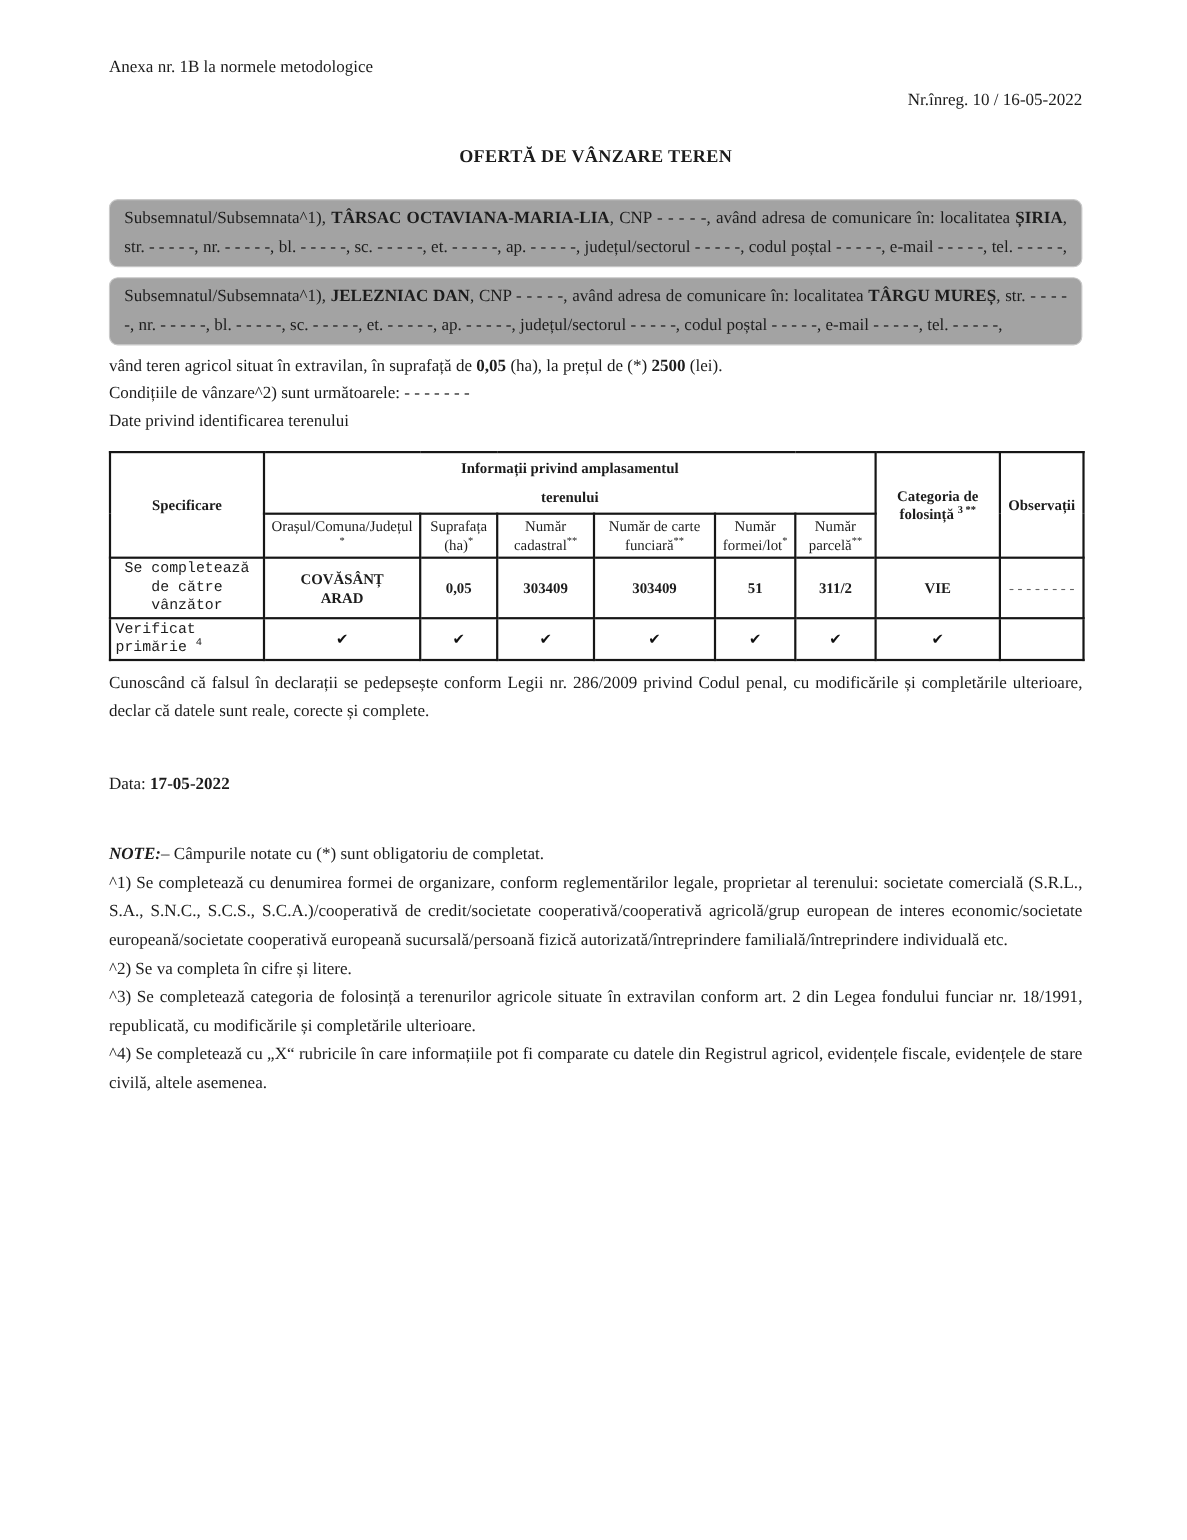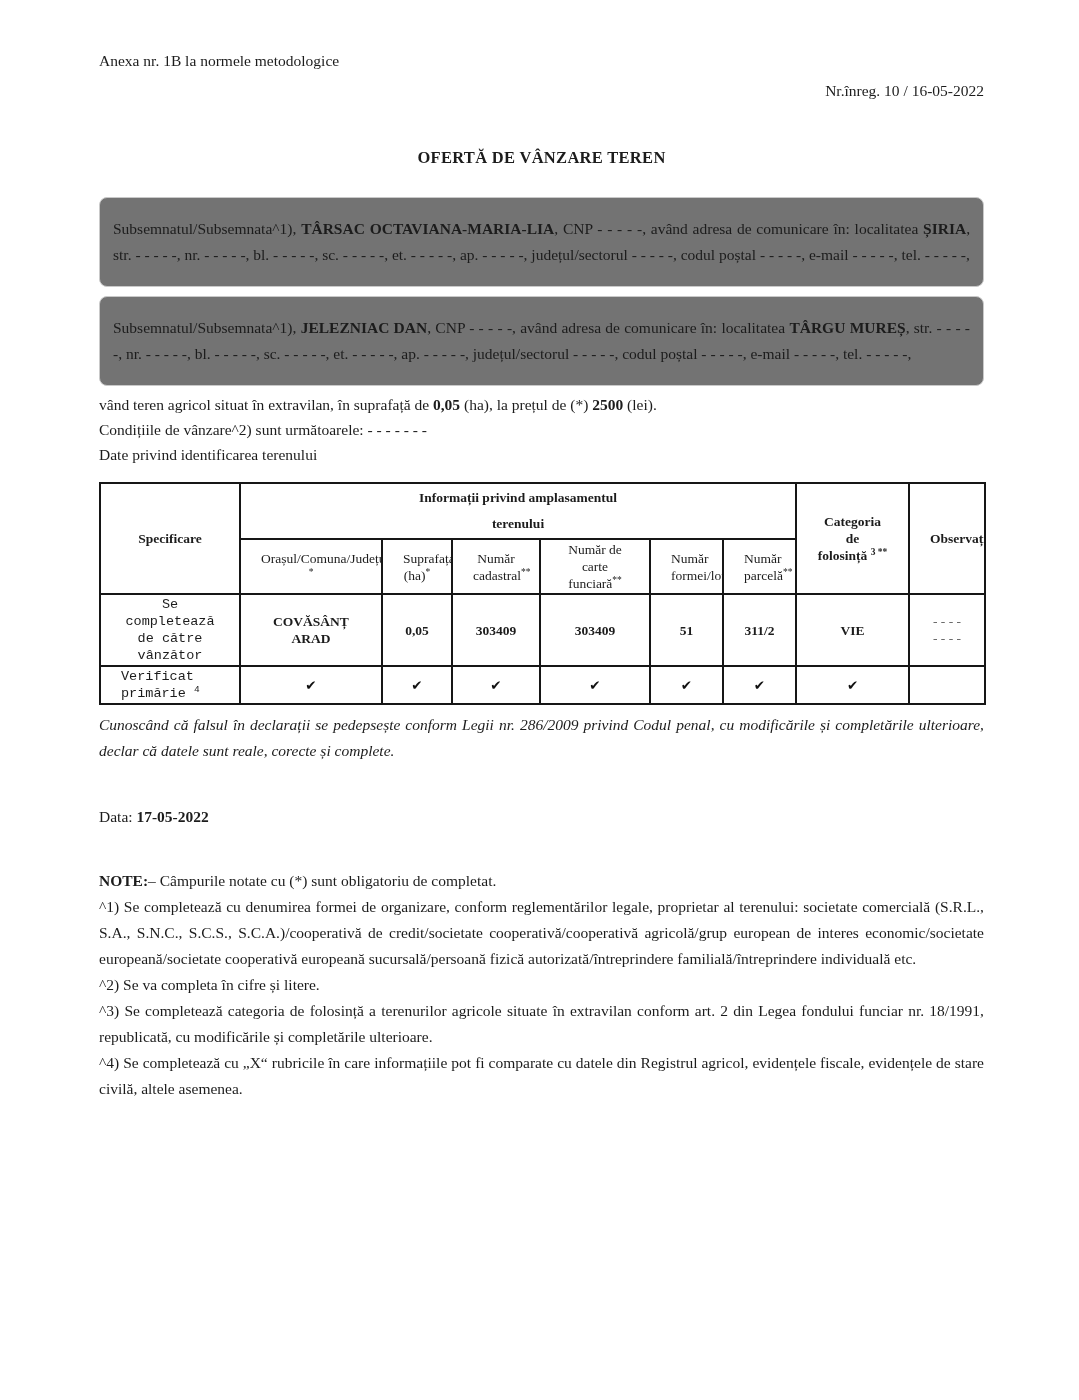--- a/index.html
+++ b/index.html
@@ -13,69 +13,69 @@
     box-sizing: border-box;
     padding: 0 95px 0 99px;
     font-family: "Liberation Serif", serif;
     color: #1c1c1c;
     font-size: 15.5px;
   }
   p { margin: 0; }
 
   .annex { padding-top: 52px; }
   .reg { margin-top: 12px; text-align: right; }
-  .doc-title { margin-top: 48px; text-align: center; font-weight: bold; font-size: 16.5px; letter-spacing: .3px; }
+  .doc-title { margin-top: 32px; text-align: center; font-weight: bold; font-size: 16.5px; letter-spacing: .3px; }
 
   .box {
     border: 1px solid #c9c9c9;
     border-radius: 8px;
-    padding: 18px 13px;
-    background: #737373;
+    padding: 4px 13px;
+    background: #a3a3a3;
   }
   .box-1 { margin-top: 29px; }
   .box-2 { margin-top: 9px; }
   .box p { line-height: 26px; text-align: justify; }
 
   .sale-block { margin-top: 6px; line-height: 25px; }
 
   table.land {
     margin-top: 15px;
     border-collapse: collapse;
     table-layout: fixed;
     width: 885px;
   }
   table.land td {
     border: 2px solid #161616;
-    padding: 1px 20px;
+    padding: 1px 4px;
     text-align: center;
     vertical-align: middle;
     font-size: 13.5px;
     line-height: 17px;
     overflow: hidden;
   }
   .tr-group { height: 54px; }
   .tr-sub { height: 40px; }
   .tr-vendor { height: 50px; }
   .tr-verified { height: 36px; }
 
   .th-b { font-weight: bold; font-size: 14px; }
   .group-cell div { line-height: 26px; }
   sup { font-size: 9.5px; line-height: 0; }
 
   .label-cell { text-align: justify; font-size: 14px; line-height: 19px; padding: 2px 6px; font-family: Liberation Mono, monospace; }
   .vendor-val { font-weight: bold; font-size: 14px; white-space: pre-line; line-height: 19px; }
   .obs-dashes { color: #666; font-size: 12px; letter-spacing: 0px; }
   .check-cell { font-family: "DejaVu Sans", sans-serif; font-weight: bold; font-size: 14px; color: #111; }
 
-  .legal { margin-top: 7px; line-height: 26px; text-align: justify; font-style: italic; }
+  .legal { margin-top: 7px; line-height: 26px; text-align: justify; }
   .date-line { margin-top: 44px; }
   .notes { margin-top: 42px; }
   .notes p { line-height: 26px; }
   .jt { text-align: justify; }
-  .note-label { font-weight: bold; }
+  .note-label { font-weight: bold; font-style: italic; }
   b, strong { font-weight: bold; }
 </style>
 </head>
 <body>
 
 <div class="page">
 
   <p class="annex">Anexa nr. 1B la normele metodologice</p>
   <p class="reg">Nr.înreg. 10 / 16-05-2022</p>
   <p class="doc-title">OFERTĂ DE VÂNZARE TEREN</p>

